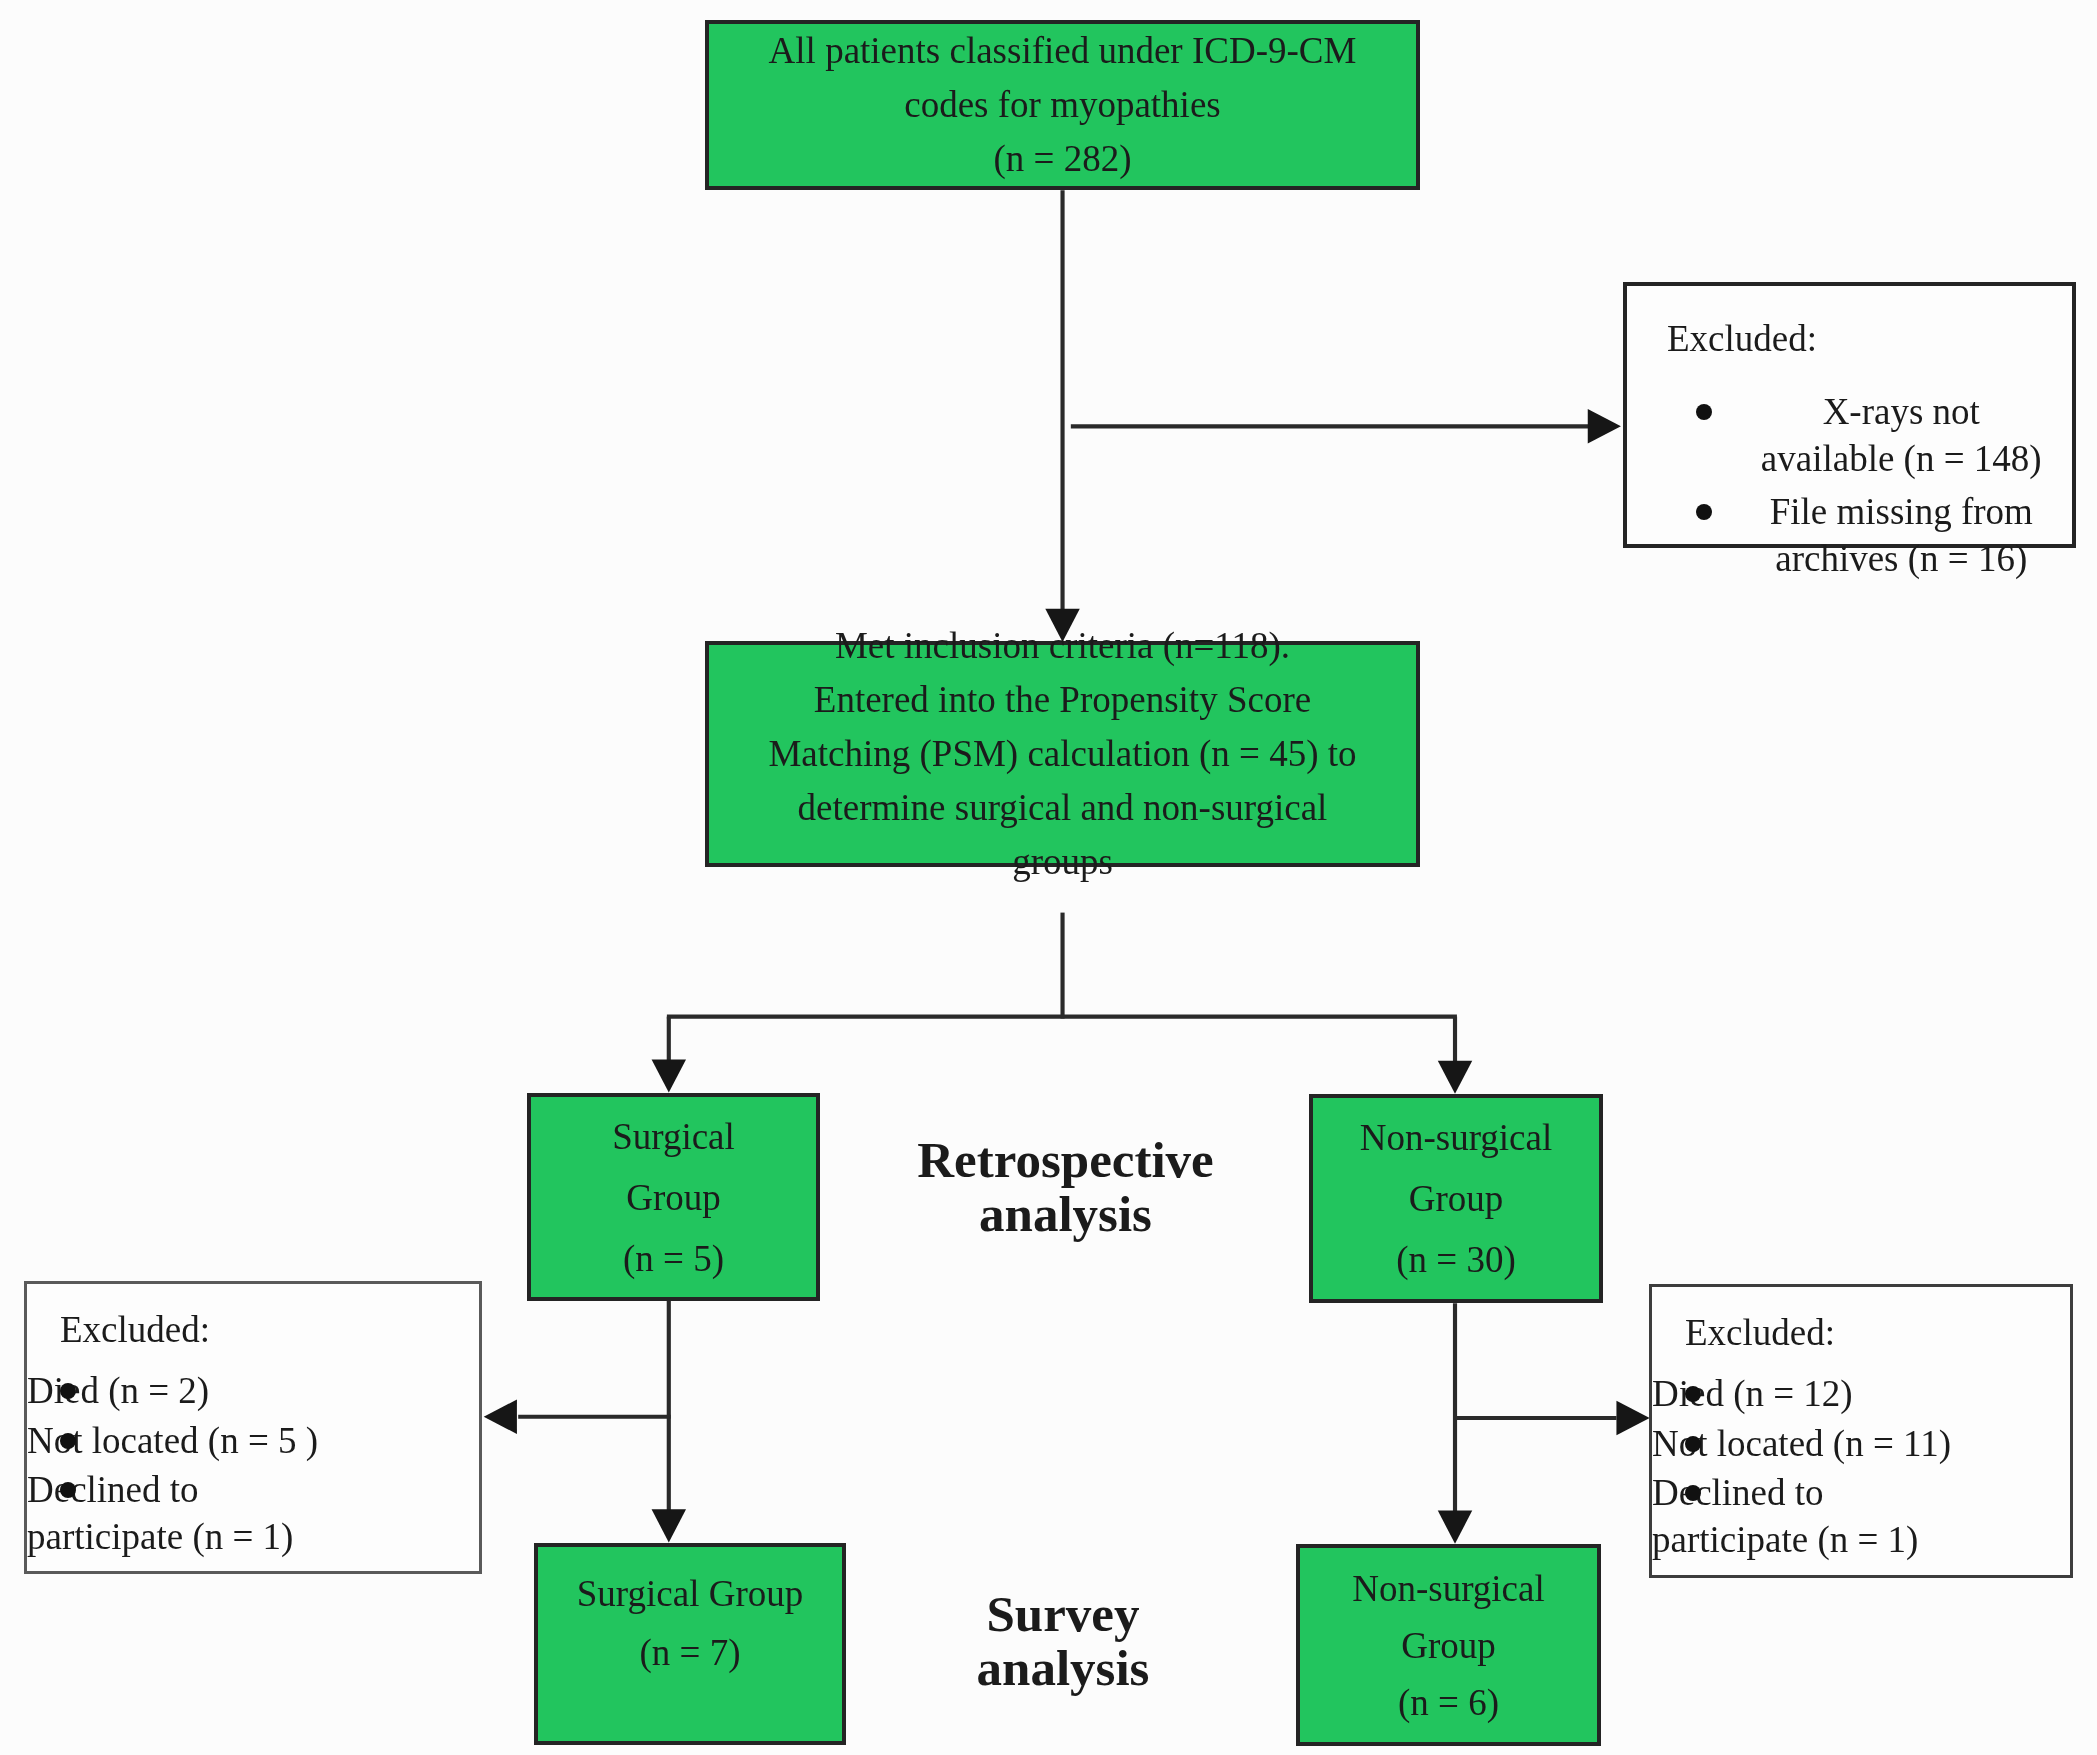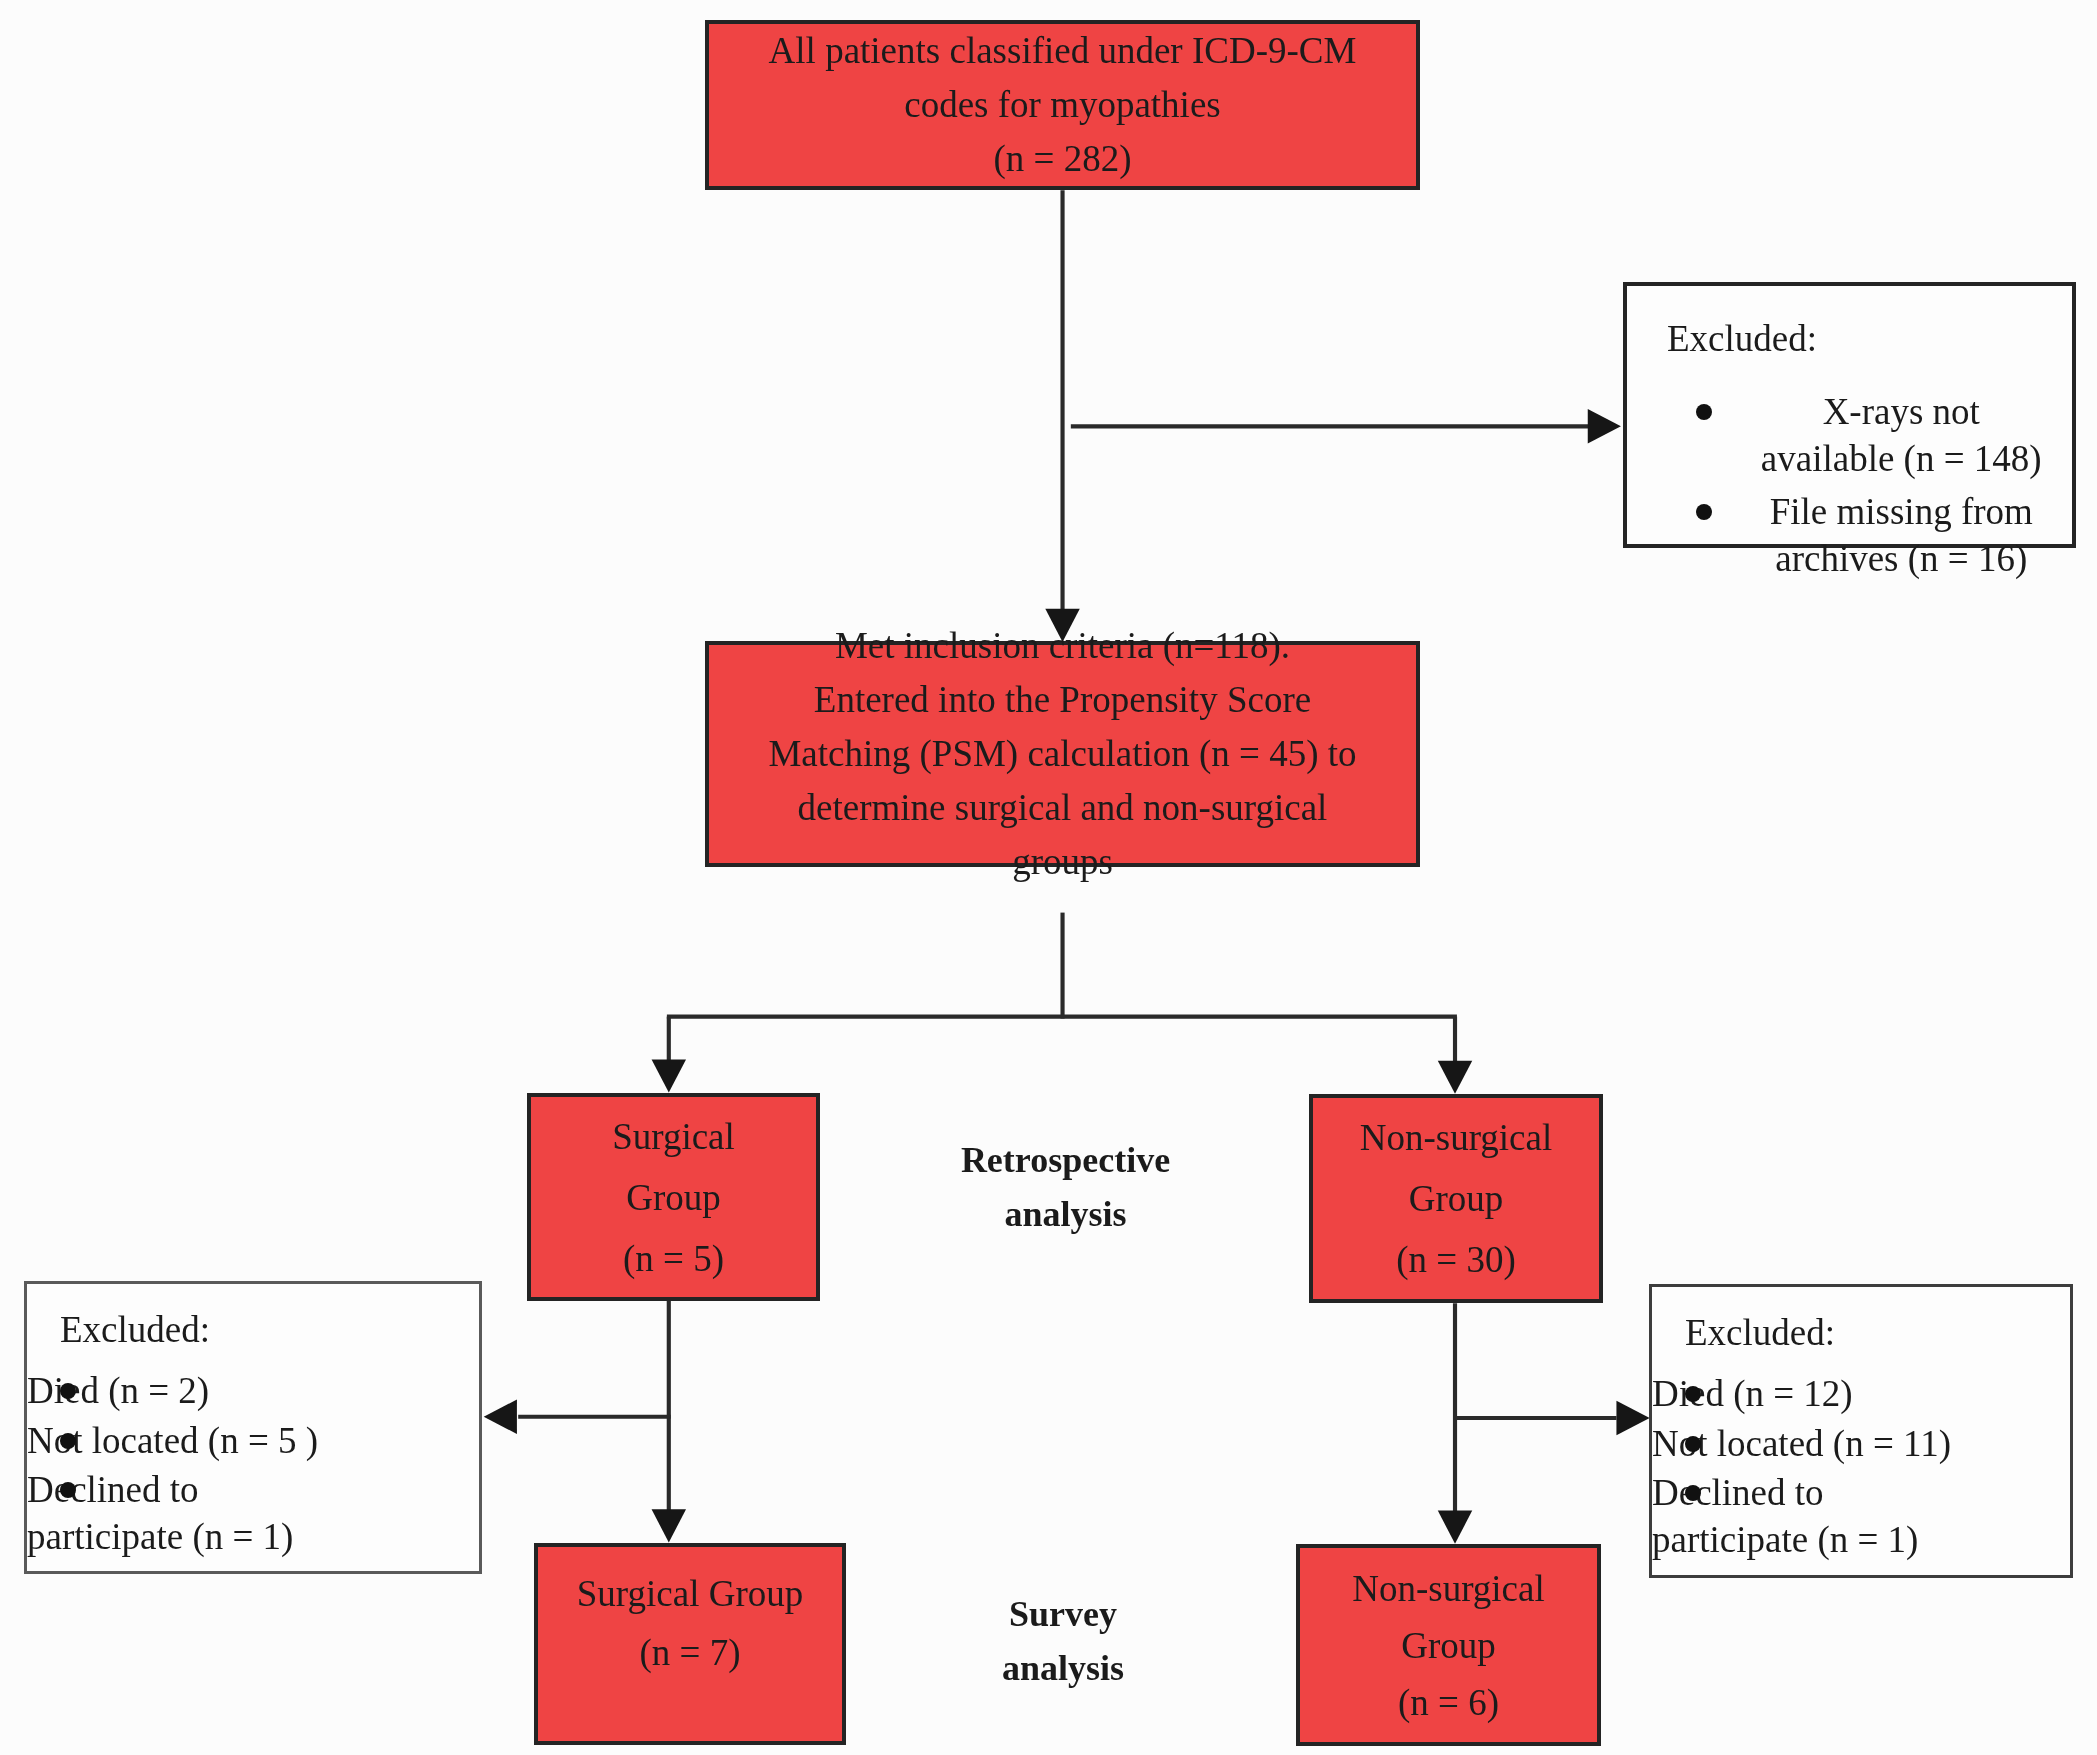--- a/index.html
+++ b/index.html
@@ -21,21 +21,21 @@
     left: 0; top: 0;
     width: 2097px;
     height: 1755px;
   }
   .connectors line { stroke: #2a2a2a; stroke-width: 6.5; }
   .connectors polygon { fill: #161616; }
 
   .box {
     position: absolute;
     box-sizing: border-box;
-    background: #ef4444;
+    background: #22c55e;
     border: 4.5px solid #242424;
     display: flex;
     align-items: center;
     justify-content: center;
     text-align: center;
     white-space: pre-line;
     font-size: 37px;
     line-height: 54px;
   }
   .box--group { line-height: 61px; }
@@ -80,21 +80,21 @@
     height: 16px;
     border-radius: 50%;
     background: #111;
   }
   .excl--thick .excl-item { padding-left: 115px; margin-bottom: 6.4px; text-align: center; }
   .excl--thick .excl-item::before { left: 69px; }
 
   .side-label {
     position: absolute;
     font-weight: bold;
-    font-size: 36px;
+    font-size: 51px;
     line-height: 54px;
     text-align: center;
     white-space: pre-line;
   }
 </style>
 </head>
 <body>
 
 <div id="canvas">
 

